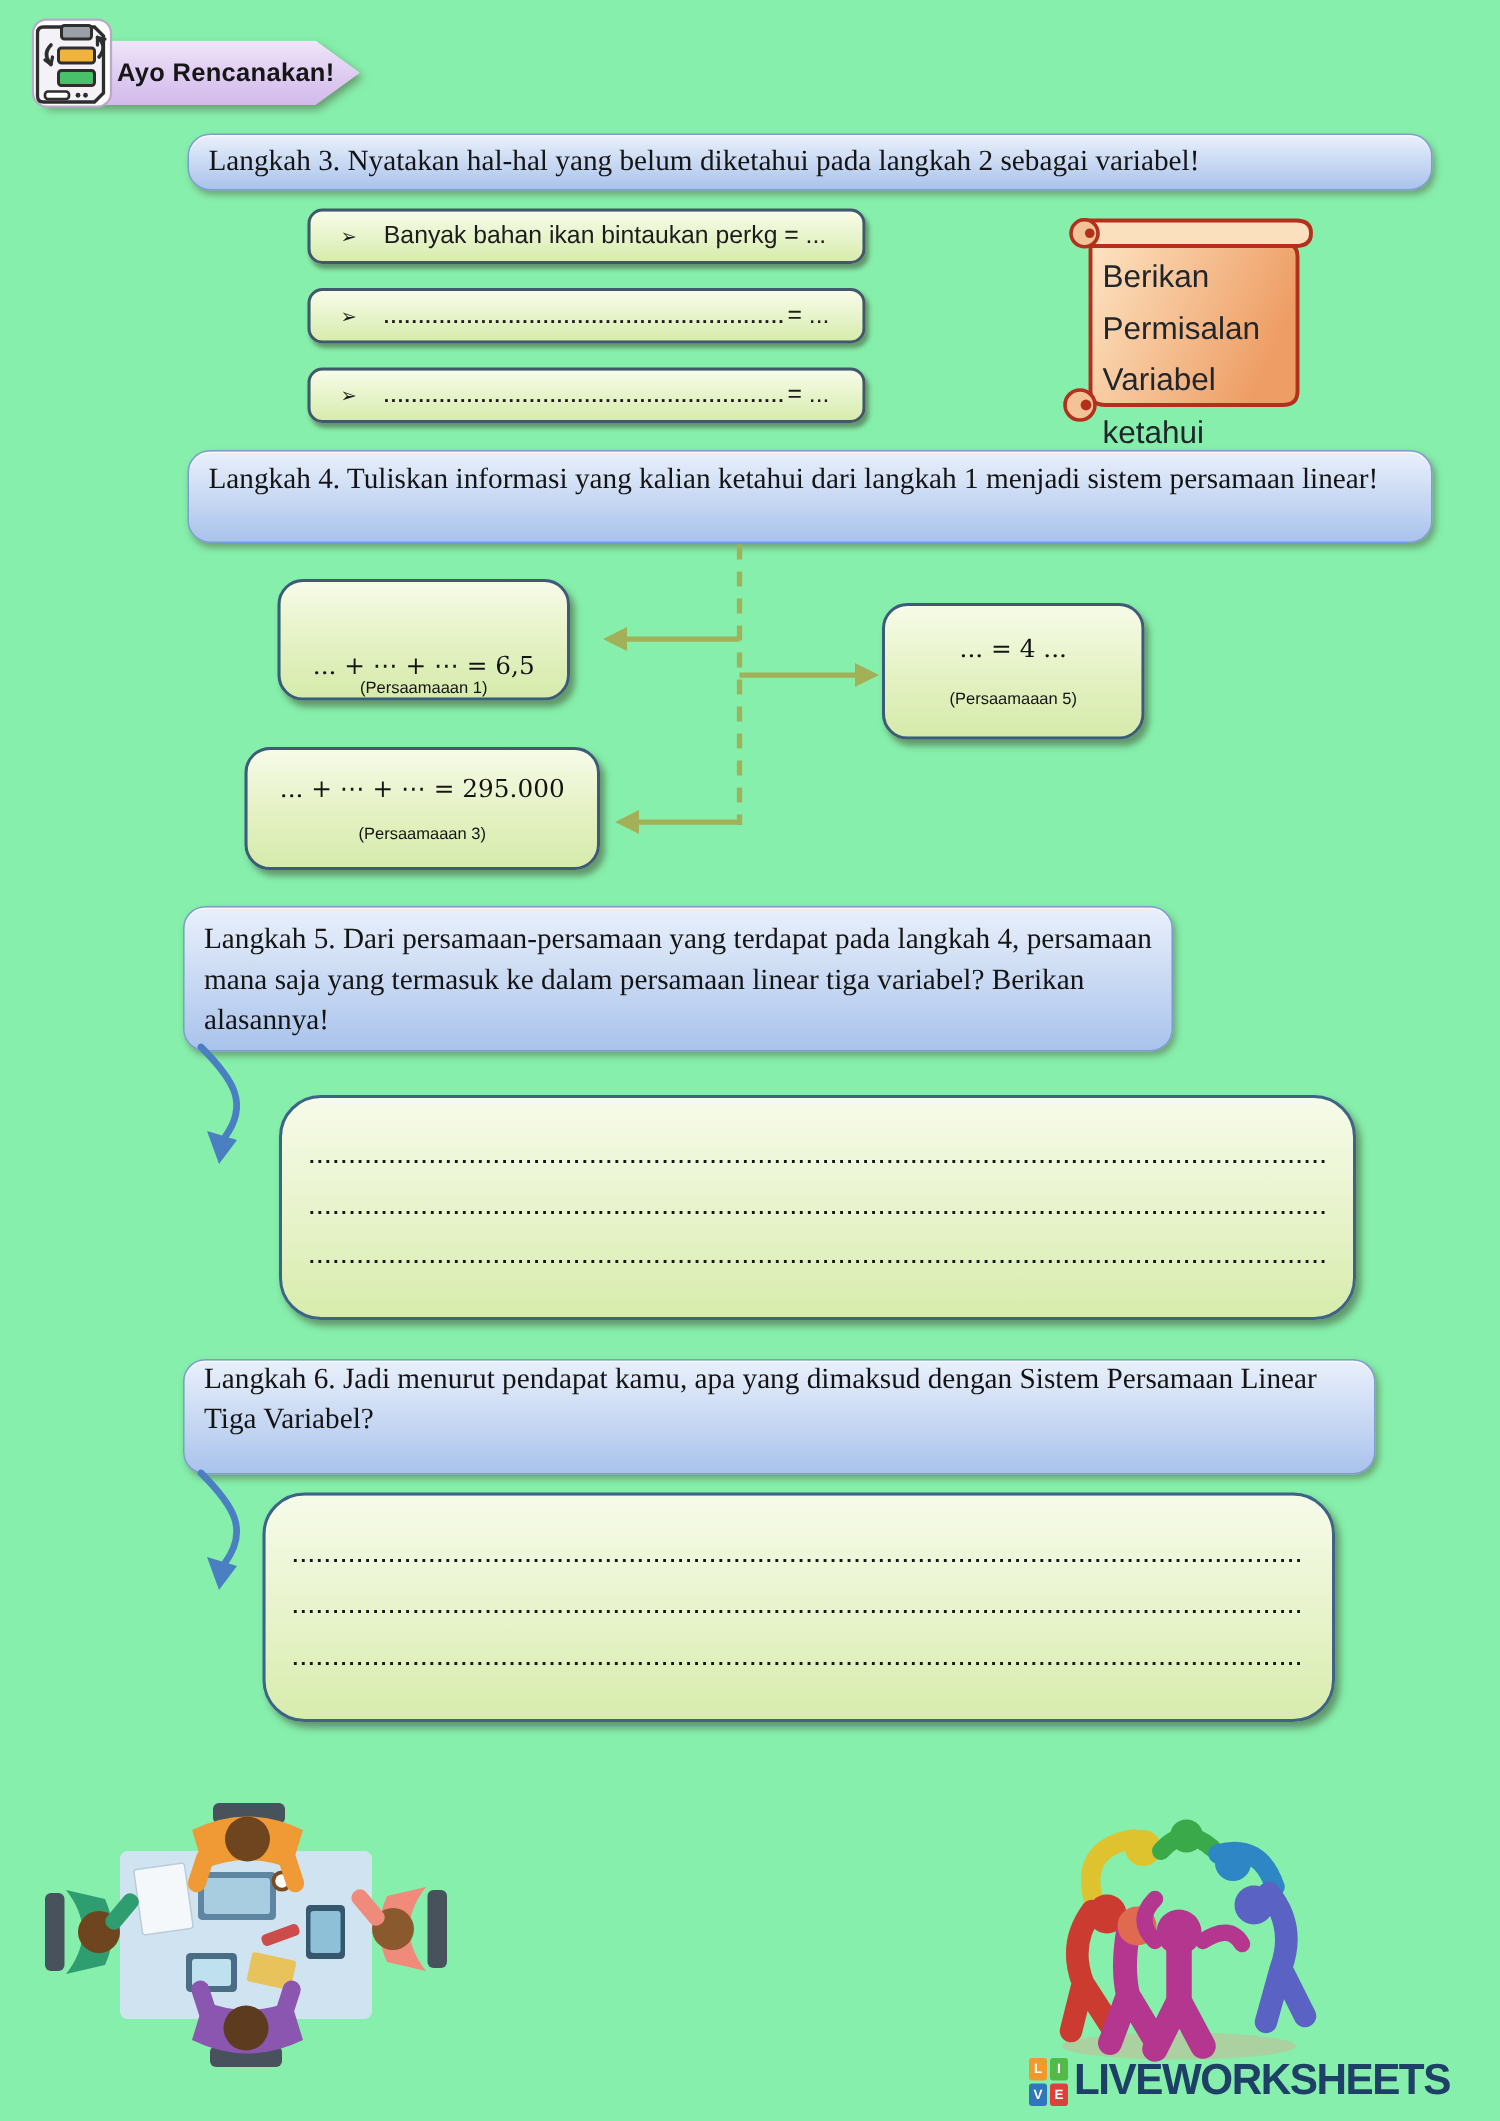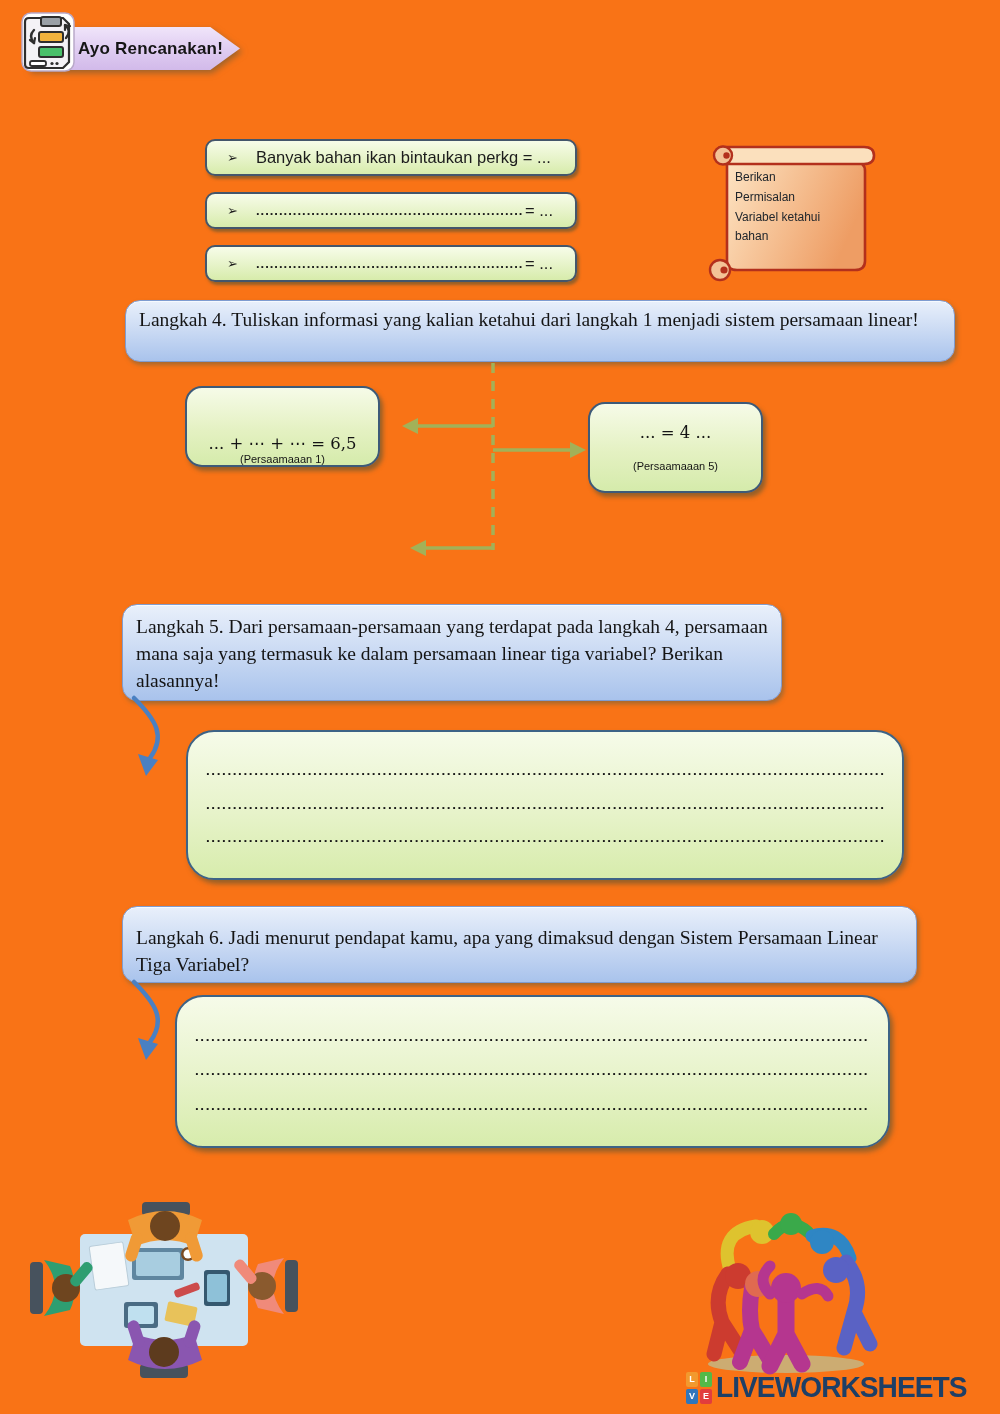--- a/index.html
+++ b/index.html
@@ -1,20 +1,20 @@
 <!DOCTYPE html>
 <html><head>
 <meta charset="utf-8">
 <style>
   * { margin:0; padding:0; box-sizing:border-box; }
   html,body { width:1000px; }
   body { font-family:"Liberation Sans", sans-serif; }
   .page {
     position:relative; width:1000px; height:1414px;
-    background:#f97316; overflow:hidden;
+    background:#86efac; overflow:hidden;
   }
 
   
   .banner {
     position:absolute; left:28px; top:27px; width:212px; height:43px;
     filter:drop-shadow(2px 3px 3px rgba(80,85,60,.55));
   }
   .banner-shape {
     width:100%; height:100%;
     background:linear-gradient(180deg,#f0e5fa 0%,#ddc9f0 60%,#d2baea 100%);
@@ -35,21 +35,21 @@
     border:1px solid #7f9cd0;
     border-radius:15px;
     box-shadow:2px 3px 4px rgba(85,95,70,.5), inset 0 1px 0 #f6faff;
     font-family:"Liberation Serif", serif;
     font-size:19.5px; color:#141414; line-height:1.38;
     padding:6px 13px;
   }
   .step3 { left:125px; top:89px;  width:830px; height:38px; padding-top:5px; }
   .step4 { left:125px; top:300px; width:830px; height:62px; }
   .step5 { left:122px; top:604px; width:660px; height:97px; padding-top:9px; }
-  .step6 { left:122px; top:906px; width:795px; height:77px; padding-top:18px; }
+  .step6 { left:122px; top:906px; width:795px; height:77px; padding-top:0; }
 
   
   .gbox {
     position:absolute; left:205px; width:372px; height:37px;
     background:linear-gradient(180deg,#f7fce9 0%,#e6f3c8 55%,#d7ecab 100%);
     border:2px solid #44566b; border-radius:10px;
     box-shadow:2px 3px 3px rgba(70,80,55,.55);
     display:flex; align-items:center; padding:0 22px 0 20px;
     font-size:16.5px; color:#1c1c1c;
   }
@@ -58,21 +58,21 @@
   .gbox .btext  { white-space:nowrap; }
   .gbox .dots   { flex:1 1 auto; overflow:hidden; white-space:nowrap;
                   font-size:13px; font-weight:bold; letter-spacing:1px; color:#1b1b1b; }
   .gbox .eqend  { flex:0 0 auto; margin-left:2px; }
 
   
   .scroll-note { position:absolute; left:705px; top:140px; width:178px; height:150px; }
   .scroll-note svg { position:absolute; left:0; top:0; }
   .scroll-text {
     position:absolute; left:30px; top:28px; width:132px;
-    font-size:12px; color:#20262c; line-height:1.65;
+    font-size:21px; color:#20262c; line-height:1.65;
   }
 
   
   .eqbox {
     position:absolute;
     background:linear-gradient(180deg,#f6fbe8 0%,#e4f1c2 55%,#d5ebab 100%);
     border:2px solid #3d5a78; border-radius:17px;
     box-shadow:3px 4px 4px rgba(70,80,55,.55);
     display:flex; flex-direction:column; justify-content:space-evenly;
     text-align:center; color:#141414;
@@ -140,20 +140,23 @@
       <rect x="14" y="51" width="16" height="5" rx="2" fill="#ffffff" stroke="#2e2e2e" stroke-width="1.8"></rect>
       <circle cx="36" cy="53.5" r="1.6" fill="#2e2e2e"></circle>
       <circle cx="41" cy="53.5" r="1.6" fill="#2e2e2e"></circle>
       <path d="M18 20 q-6 6 0 13" fill="none" stroke="#2e2e2e" stroke-width="2.4" stroke-linecap="round"></path>
       <path d="M18 33 l-4 -3 m4 3 l1 -5" fill="none" stroke="#2e2e2e" stroke-width="2.2" stroke-linecap="round"></path>
       <path d="M50 28 q6 -7 -1 -13" fill="none" stroke="#2e2e2e" stroke-width="2.4" stroke-linecap="round"></path>
       <path d="M49 15 l5 1 m-5 -1 l0 5" fill="none" stroke="#2e2e2e" stroke-width="2.2" stroke-linecap="round"></path>
     </svg>
   </div>
 
+  <div class="blue-box step3">
+    <span>Langkah 3. Nyatakan hal-hal yang belum diketahui pada langkah 2 sebagai variabel!</span>
+  </div>
 
   <div class="gbox b1">
     <span class="bullet">➢</span>
     <span class="btext">Banyak bahan ikan bintaukan perkg  = ...</span>
   </div>
   <div class="gbox b2">
     <span class="bullet">➢</span>
     <span class="dots">....................................................................................................................</span>
     <span class="eqend">= ...</span>
   </div>
@@ -200,20 +203,24 @@
     <polygon points="260,188 276,180 276,196" fill="#a2b158"></polygon>
   </svg>
 
   <div class="eqbox eq1">
     <div class="formula">... + ⋯ + ⋯  =  6,5</div>
     <div class="eqlabel">(Persaamaaan 1)</div>
   </div>
   <div class="eqbox eq2">
     <div class="formula">... = 4 ...</div>
     <div class="eqlabel">(Persaamaaan 5)</div>
+  </div>
+  <div class="eqbox eq3">
+    <div class="formula">... + ⋯ + ⋯  =  295.000</div>
+    <div class="eqlabel">(Persaamaaan 3)</div>
   </div>
 
   <div class="blue-box step5">
     <span>Langkah 5. Dari persamaan-persamaan yang terdapat pada langkah 4, persamaan mana saja yang termasuk ke dalam persamaan linear tiga variabel? Berikan alasannya!</span>
   </div>
 
   <svg class="blue-arrow-1" width="80" height="100" viewBox="0 0 80 100">
     <path d="M18 6 C40 28 50 44 34 66" fill="none" stroke="#4a80c2" stroke-width="4.5" stroke-linecap="round"></path>
     <polygon points="30,84 22,62 42,68" fill="#4a80c2"></polygon>
   </svg>

